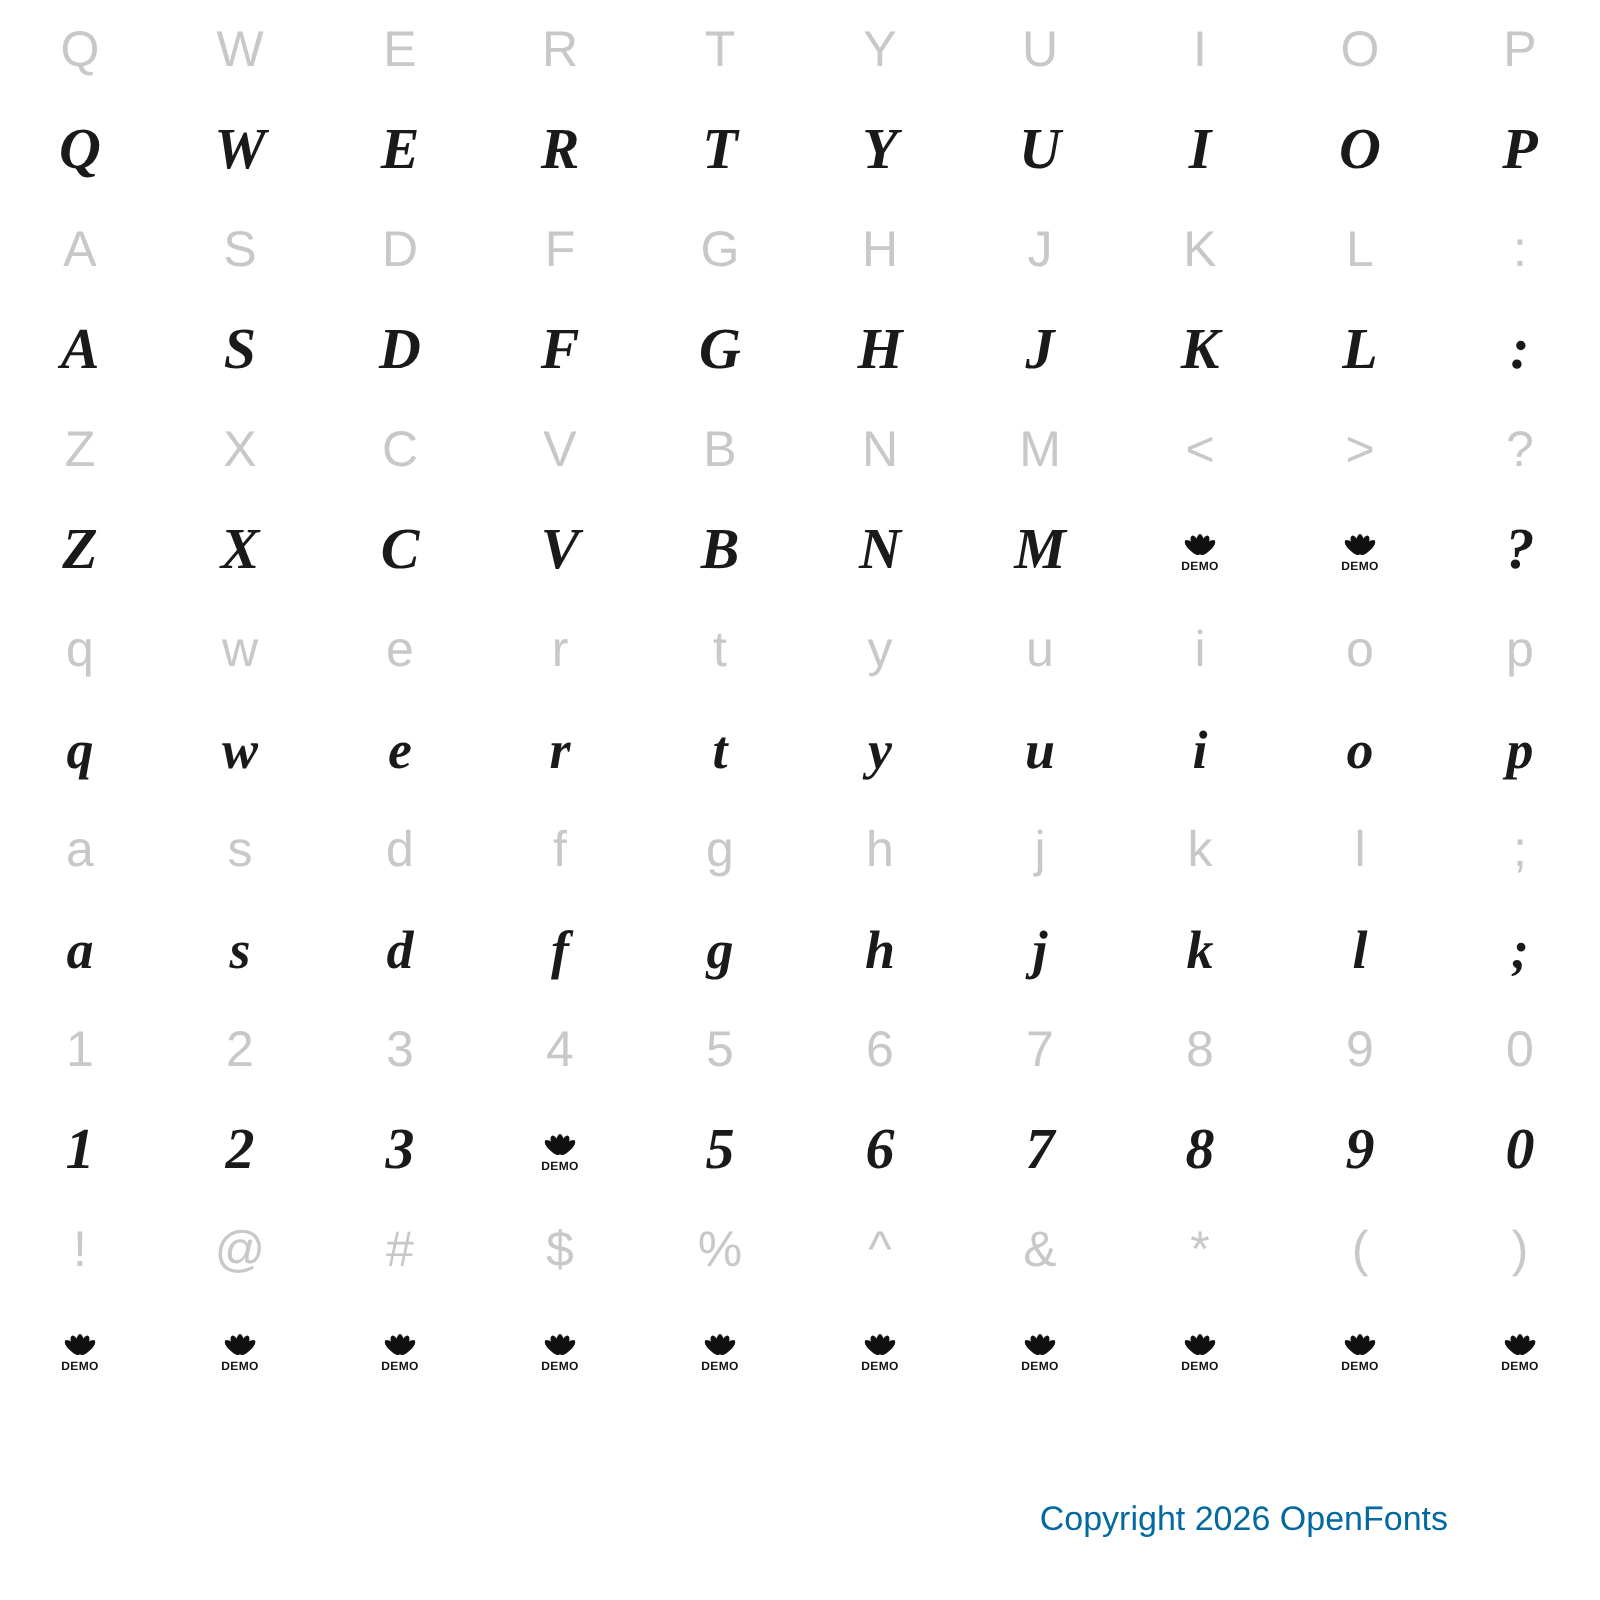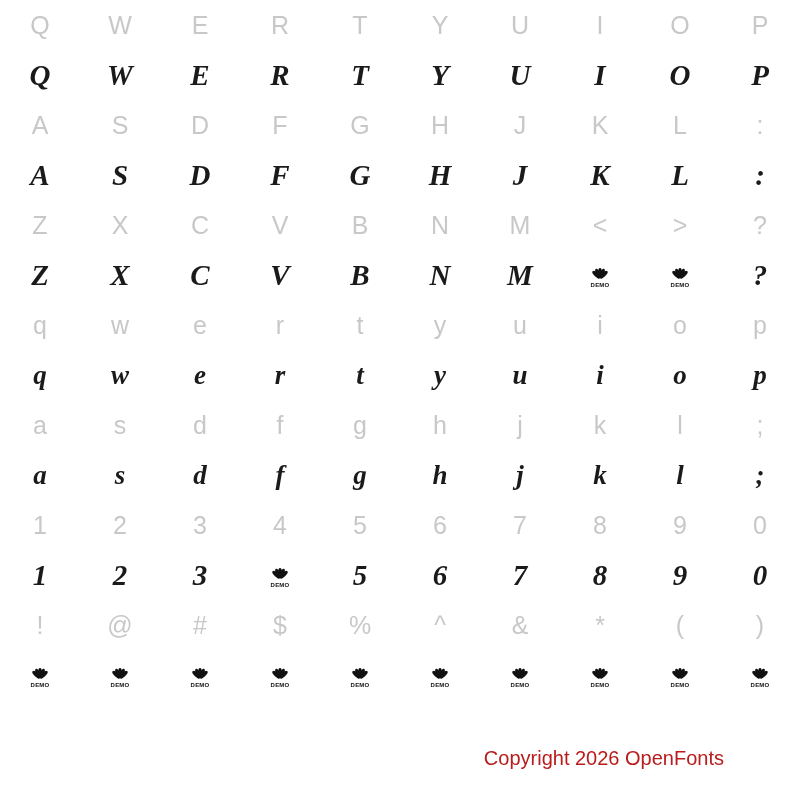--- a/index.html
+++ b/index.html
@@ -99,22 +99,22 @@
     height: 50px;
   }
   .row-ornament .cell {
     color: #111;
   }
   #copyright {
     position: absolute;
     right: 76px;
     bottom: 30px;
     font-family: "Liberation Sans", sans-serif;
-    font-size: 20px;
-    color: #b91c1c;
+    font-size: 17px;
+    color: #0369a1;
     white-space: nowrap;
   }
 </style>
 </head>
 <body>
 
 <div id="sheet">
     <div class="row row-key">
       <div class="cell">Q</div>
       <div class="cell">W</div>

